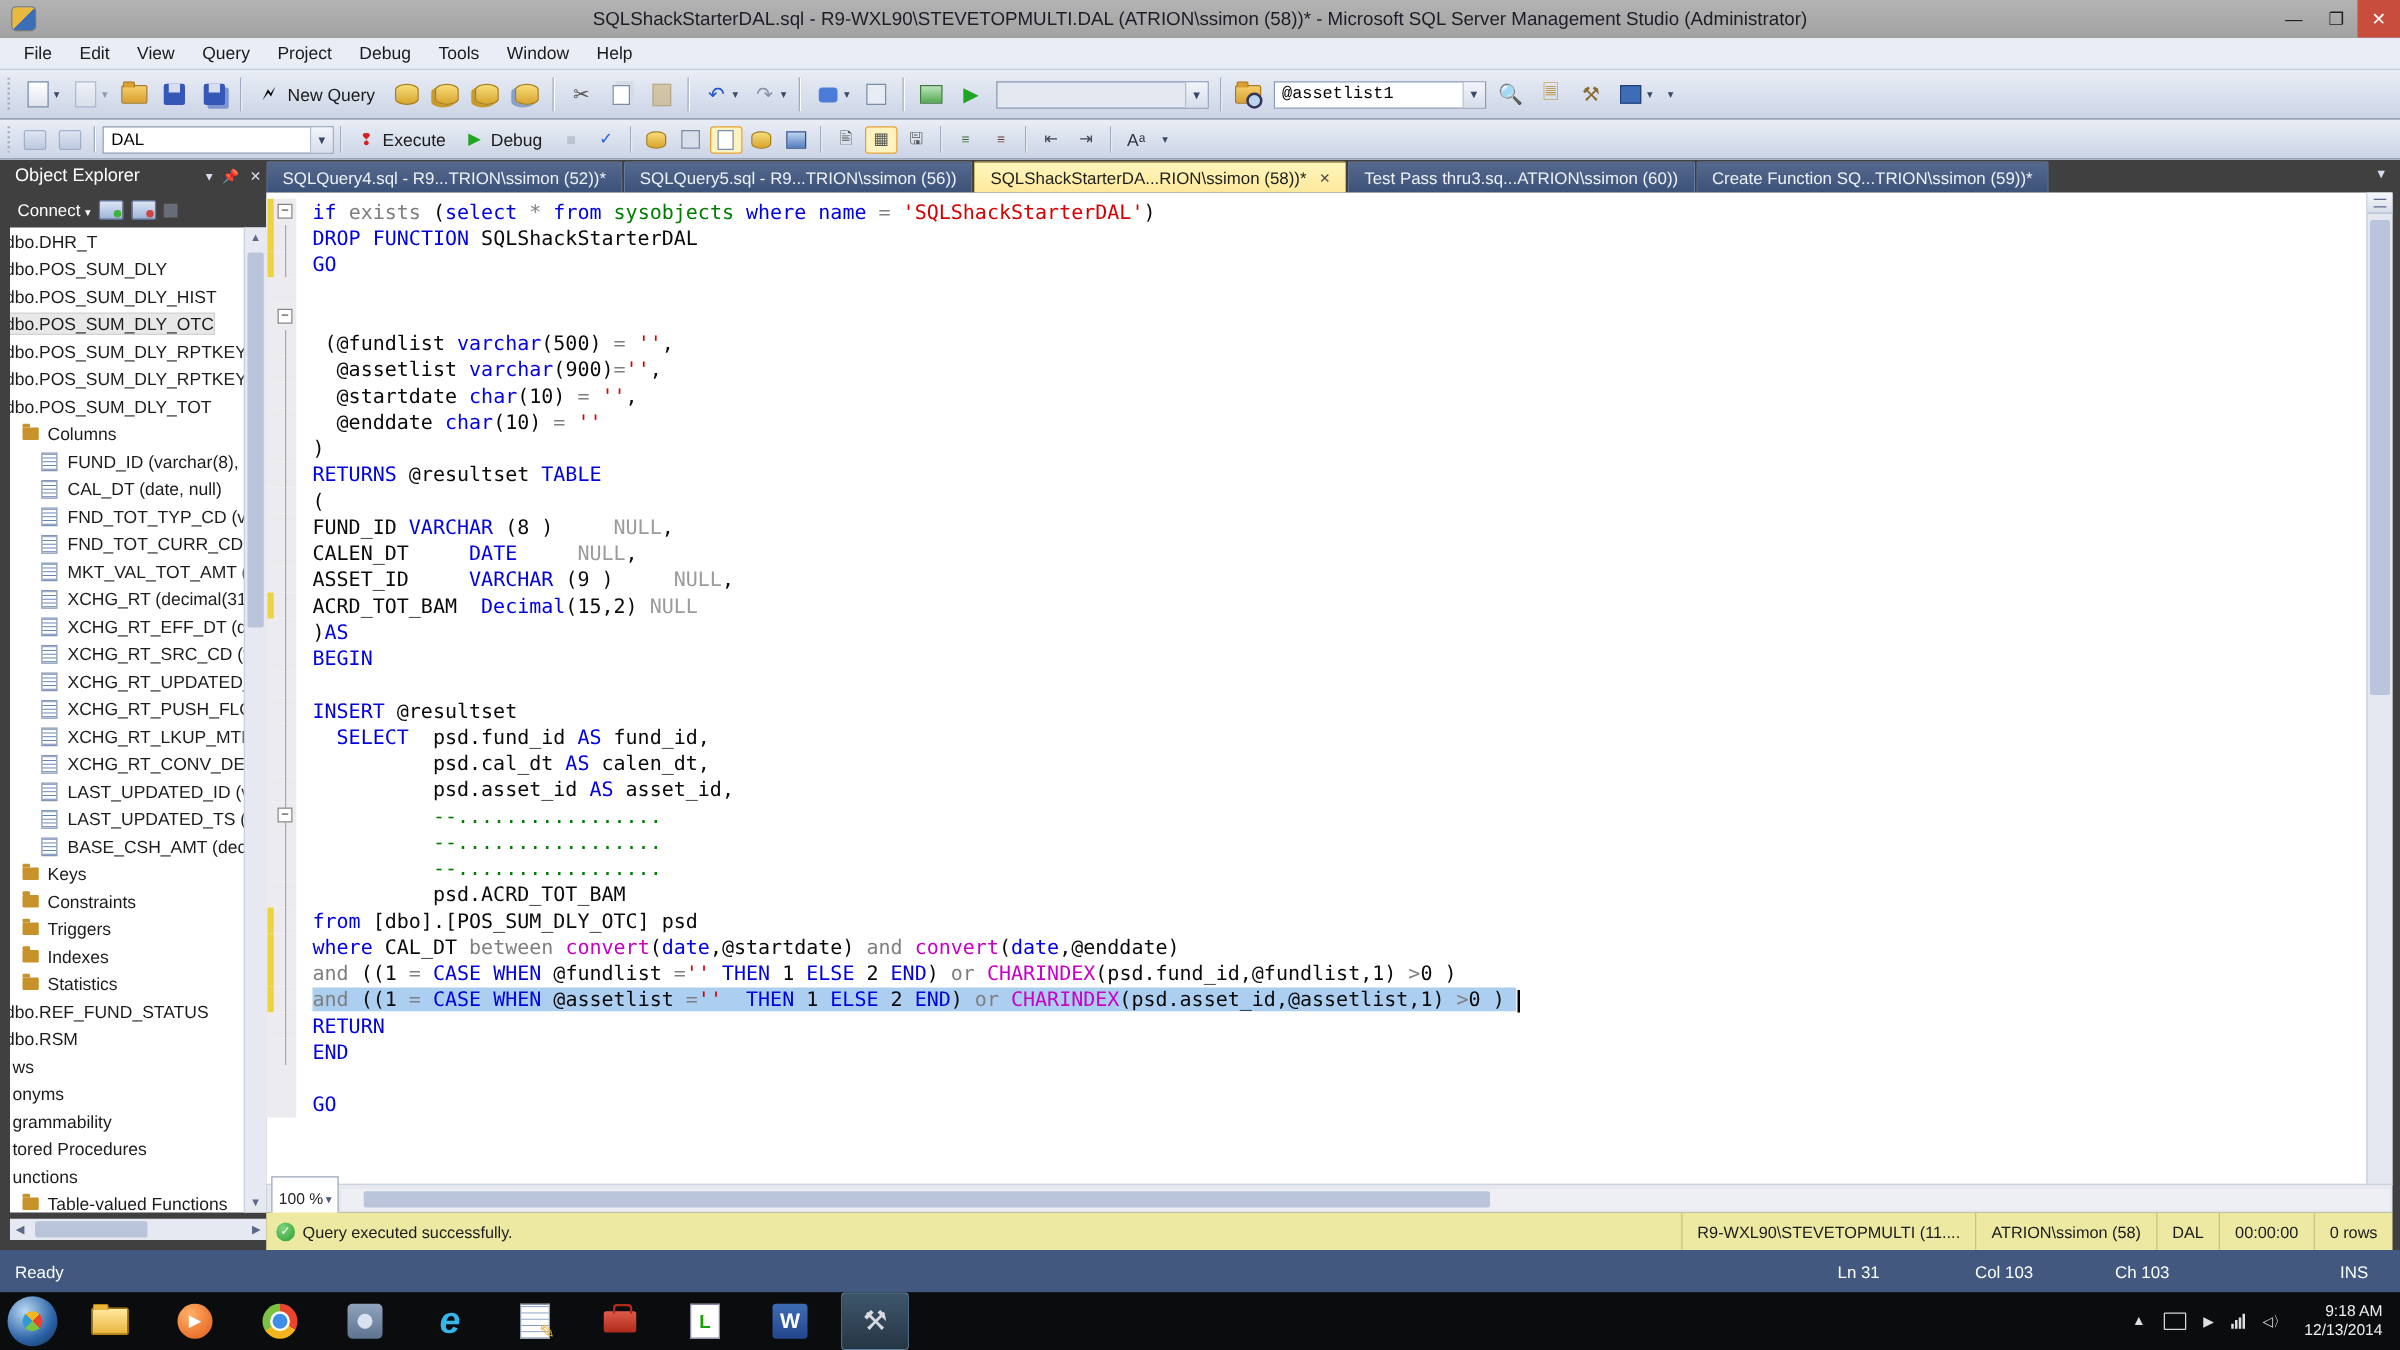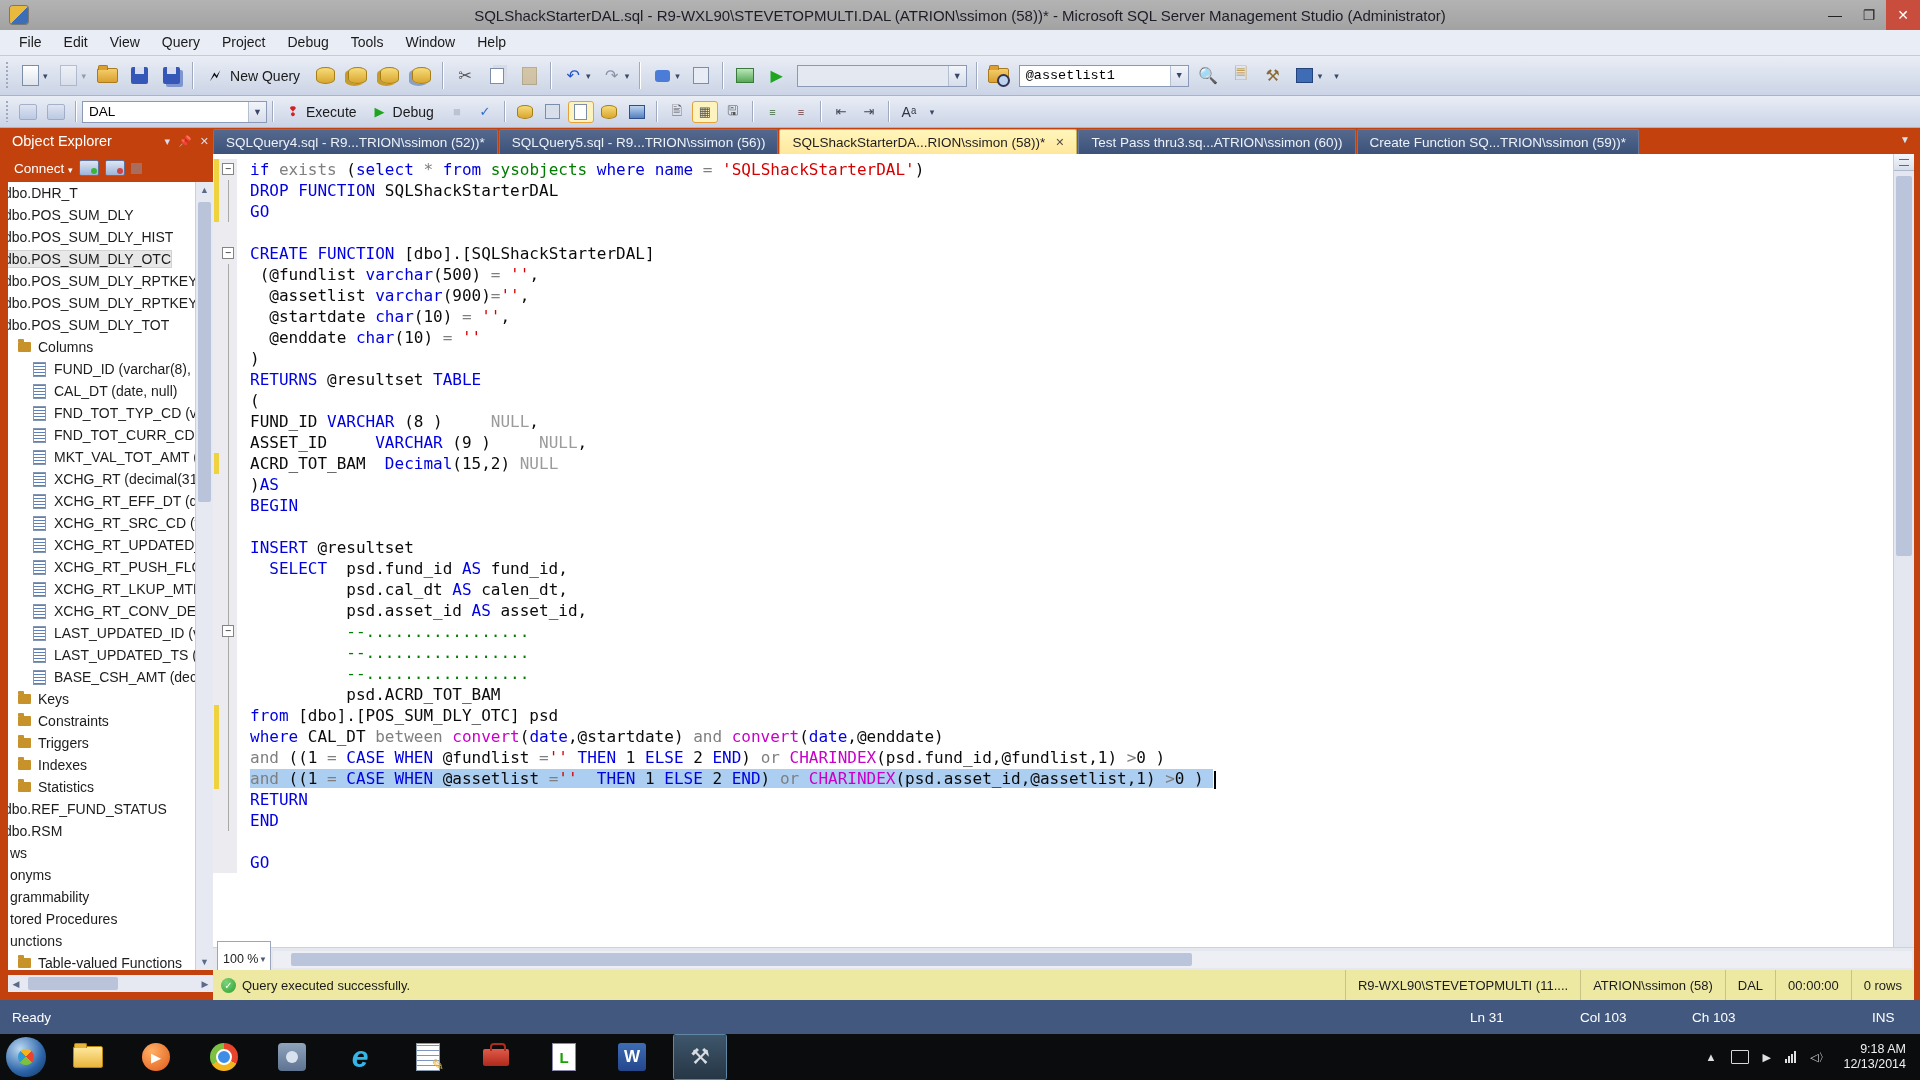--- a/index.html
+++ b/index.html
@@ -41,21 +41,21 @@
   .ic-save::before{content:"";position:absolute;left:4px;top:0;width:9px;height:7px;background:#D8DEF0;}
   .ic-save.all{box-shadow:3px 3px 0 #7E95D0;}
   .ic-cyl{width:17px;height:15px;background:linear-gradient(#F7DC7A,#D9A62E);border:1px solid #A57F16;border-radius:50% / 28%;}
   .glyph{font-family:"DejaVu Sans",sans-serif;}
   .combo{background:#fff;border:1px solid #8A99B5;height:22px;display:flex;align-items:center;
     font-size:13.5px;color:#000;padding-left:6px;box-sizing:border-box;flex:none;}
   .combo .cbtn{margin-left:auto;width:17px;height:100%;display:flex;align-items:center;justify-content:center;
     background:linear-gradient(#F2F5FA,#D7DEEB);border-left:1px solid #B5BFD2;font-size:9px;color:#39486A;}
   .combo.dis{background:#E4E8F0;}
   
-  #workspace{left:0;top:128px;width:1920px;height:872px;background:#c2410c;}
+  #workspace{left:0;top:128px;width:1920px;height:872px;background:#404040;}
   
   #oe{left:8px;top:0;width:205px;height:872px;}
   #oe-head{height:26px;display:flex;align-items:center;color:#fff;font-size:14.5px;padding:0 4px;}
   #oe-head .hicon{margin-left:8px;color:#D6DEF0;font-size:11px;}
   #oe-tools{height:28px;display:flex;align-items:center;color:#fff;font-size:13.5px;gap:6px;padding-left:6px;}
   .srv{width:18px;height:14px;background:linear-gradient(#DDE6F5,#9FB4D8);border:1px solid #5E739C;border-radius:2px;position:relative;}
   .srv::after{content:"";position:absolute;right:1px;bottom:1px;width:6px;height:6px;border-radius:50%;}
   .srv.g::after{background:#3CB43C;} .srv.r::after{background:#D04444;}
   .stop-dim{width:11px;height:11px;background:#8E99AD;opacity:.5;}
   #oe-tree{position:absolute;left:0;top:54px;right:0;bottom:30px;background:#fff;overflow:hidden;}
@@ -597,21 +597,20 @@
             <div class="ctxt"><span class="ck">GO</span></div>
           </div>
           <div class="cline">
             <div class="gut"></div>
             <div class="ctxt"></div>
           </div>
           <div class="cline">
             <div class="gut">
               <div class="fold">−</div>
             </div>
-            <div class="ctxt"><span class="ck">CREATE</span><span> </span><span class="ck">FUNCTION</span><span> [dbo].[SQLShackStarterDAL]</span></div>
           </div>
           <div class="cline">
             <div class="gut">
               <div class="guide"></div>
             </div>
             <div class="ctxt"><span> (@fundlist </span><span class="ck">varchar</span><span>(500) </span><span class="co">=</span><span> </span><span class="cs">''</span><span>,</span></div>
           </div>
           <div class="cline">
             <div class="gut">
               <div class="guide"></div>
@@ -646,20 +645,26 @@
             <div class="gut">
               <div class="guide"></div>
             </div>
             <div class="ctxt"><span>(</span></div>
           </div>
           <div class="cline">
             <div class="gut">
               <div class="guide"></div>
             </div>
             <div class="ctxt"><span>FUND_ID </span><span class="ck">VARCHAR</span><span> (8 )     </span><span class="cg">NULL</span><span>,</span></div>
+          </div>
+          <div class="cline">
+            <div class="gut">
+              <div class="guide"></div>
+            </div>
+            <div class="ctxt"><span>CALEN_DT     </span><span class="ck">DATE</span><span>     </span><span class="cg">NULL</span><span>,</span></div>
           </div>
           <div class="cline">
             <div class="gut">
               <div class="guide"></div>
             </div>
             <div class="ctxt"><span>ASSET_ID     </span><span class="ck">VARCHAR</span><span> (9 )     </span><span class="cg">NULL</span><span>,</span></div>
           </div>
           <div class="cline">
             <div class="gut">
               <div class="guide"></div>

